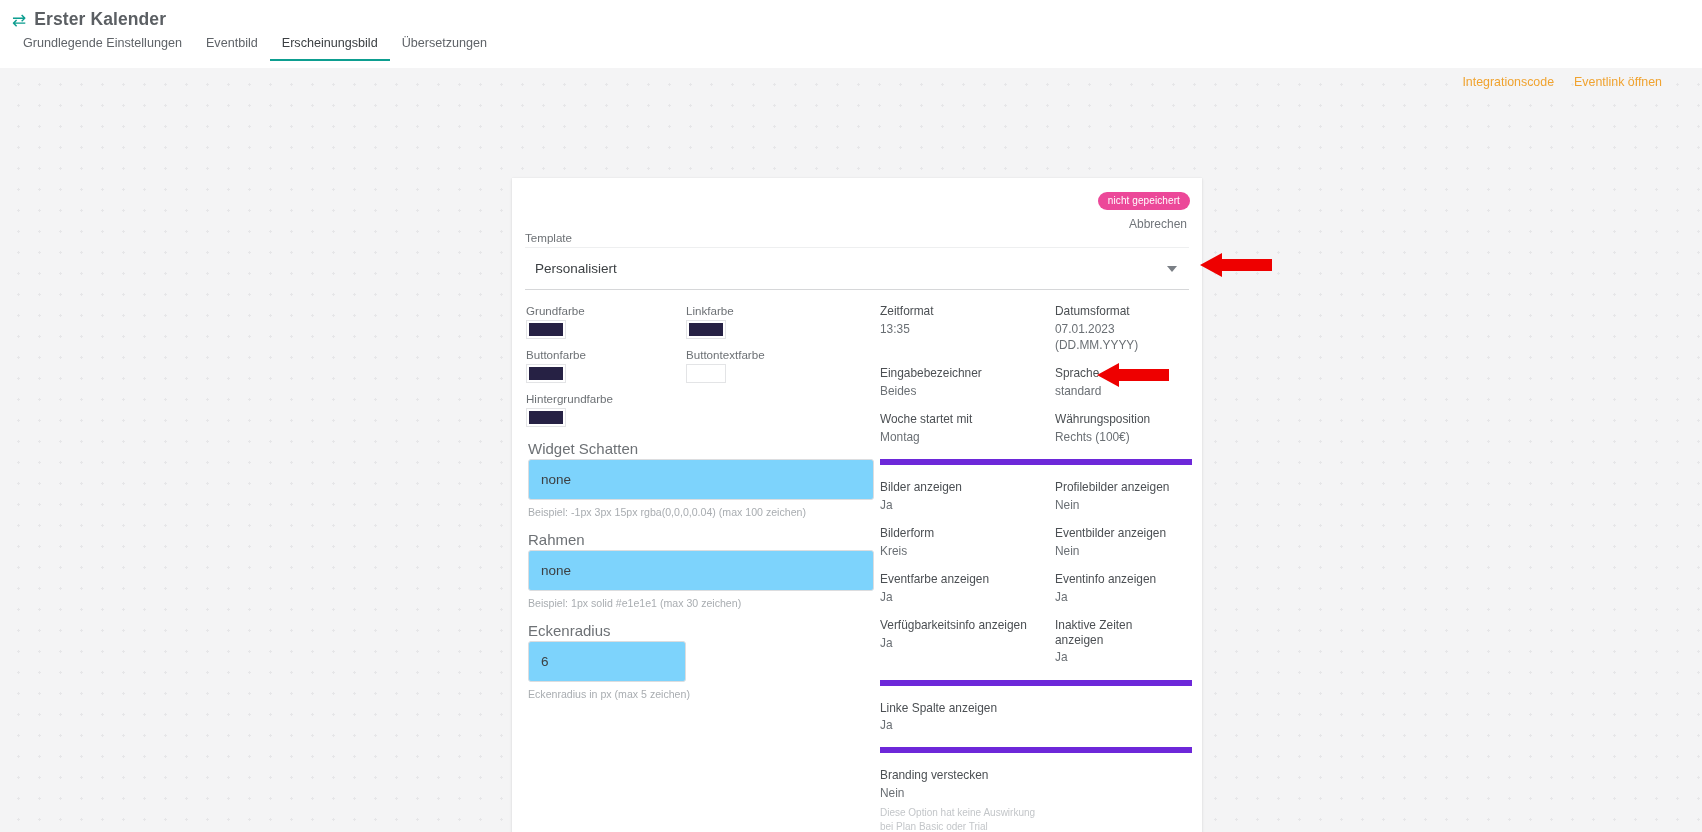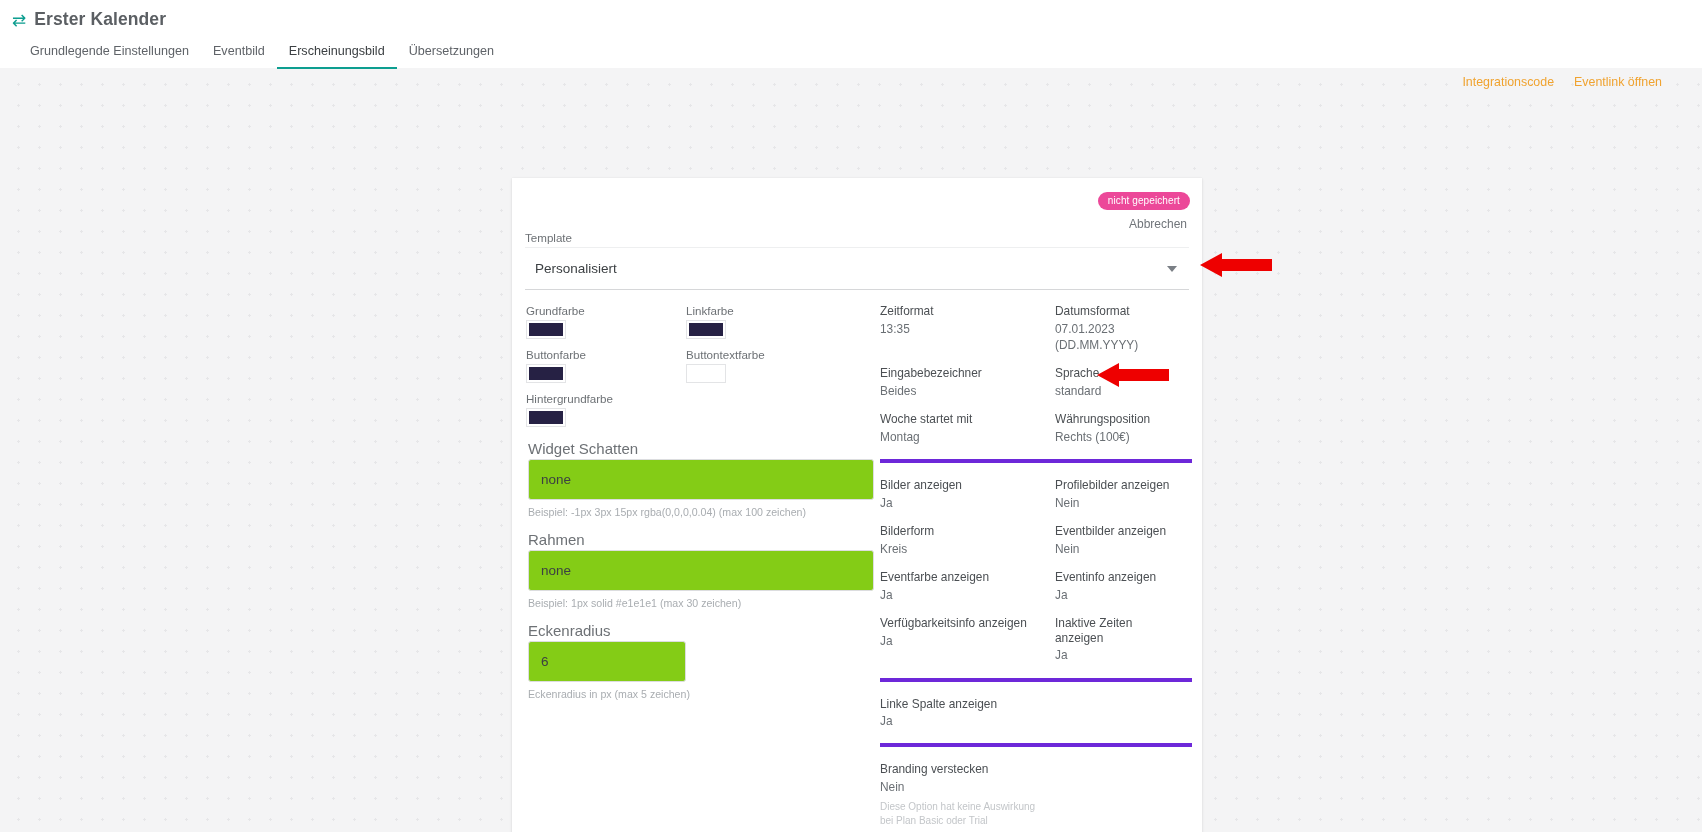--- a/index.html
+++ b/index.html
@@ -44,22 +44,22 @@
     font-size: 17.5px;
     font-weight: bold;
     color: #5b5f63;
     letter-spacing: .1px;
   }
 
   .tabs {
     display: flex;
     align-items: flex-end;
     gap: 0;
-    padding-left: 18px;
-    margin-top: 8px;
+    padding-left: 11px;
+    margin-top: 0;
   }
 
   .tab {
     font-size: 12.6px;
     color: #5f6368;
     padding: 6px 12px 9px 12px;
     cursor: pointer;
     white-space: nowrap;
     border-bottom: 2.5px solid transparent;
   }
@@ -230,40 +230,40 @@
 
   .tf-input {
     width: 100%;
     height: 41px;
     border: 1px solid #dcdddf;
     border-radius: 3px;
     padding: 0 12px;
     font-size: 13.5px;
     font-family: "Liberation Sans", sans-serif;
     color: #3c4043;
-    background: #84cc16;
+    background: #7dd3fc;
     outline: none;
   }
 
   .tf-input.narrow { width: 158px; }
 
   .tf-hint {
     font-size: 10.6px;
     color: #a9adb1;
     margin-top: 6px;
     display: block;
   }
 
   
   .settings-group {
     padding: 0 12px 0 0;
   }
 
   .settings-group + .settings-group {
-    border-top: 4px solid #6d28d9;
+    border-top: 6px solid #6d28d9;
     padding-top: 15px;
     margin-top: 14px;
   }
 
   .srow {
     display: grid;
     grid-template-columns: 175px 1fr;
     margin-bottom: 13px;
     position: relative;
   }

